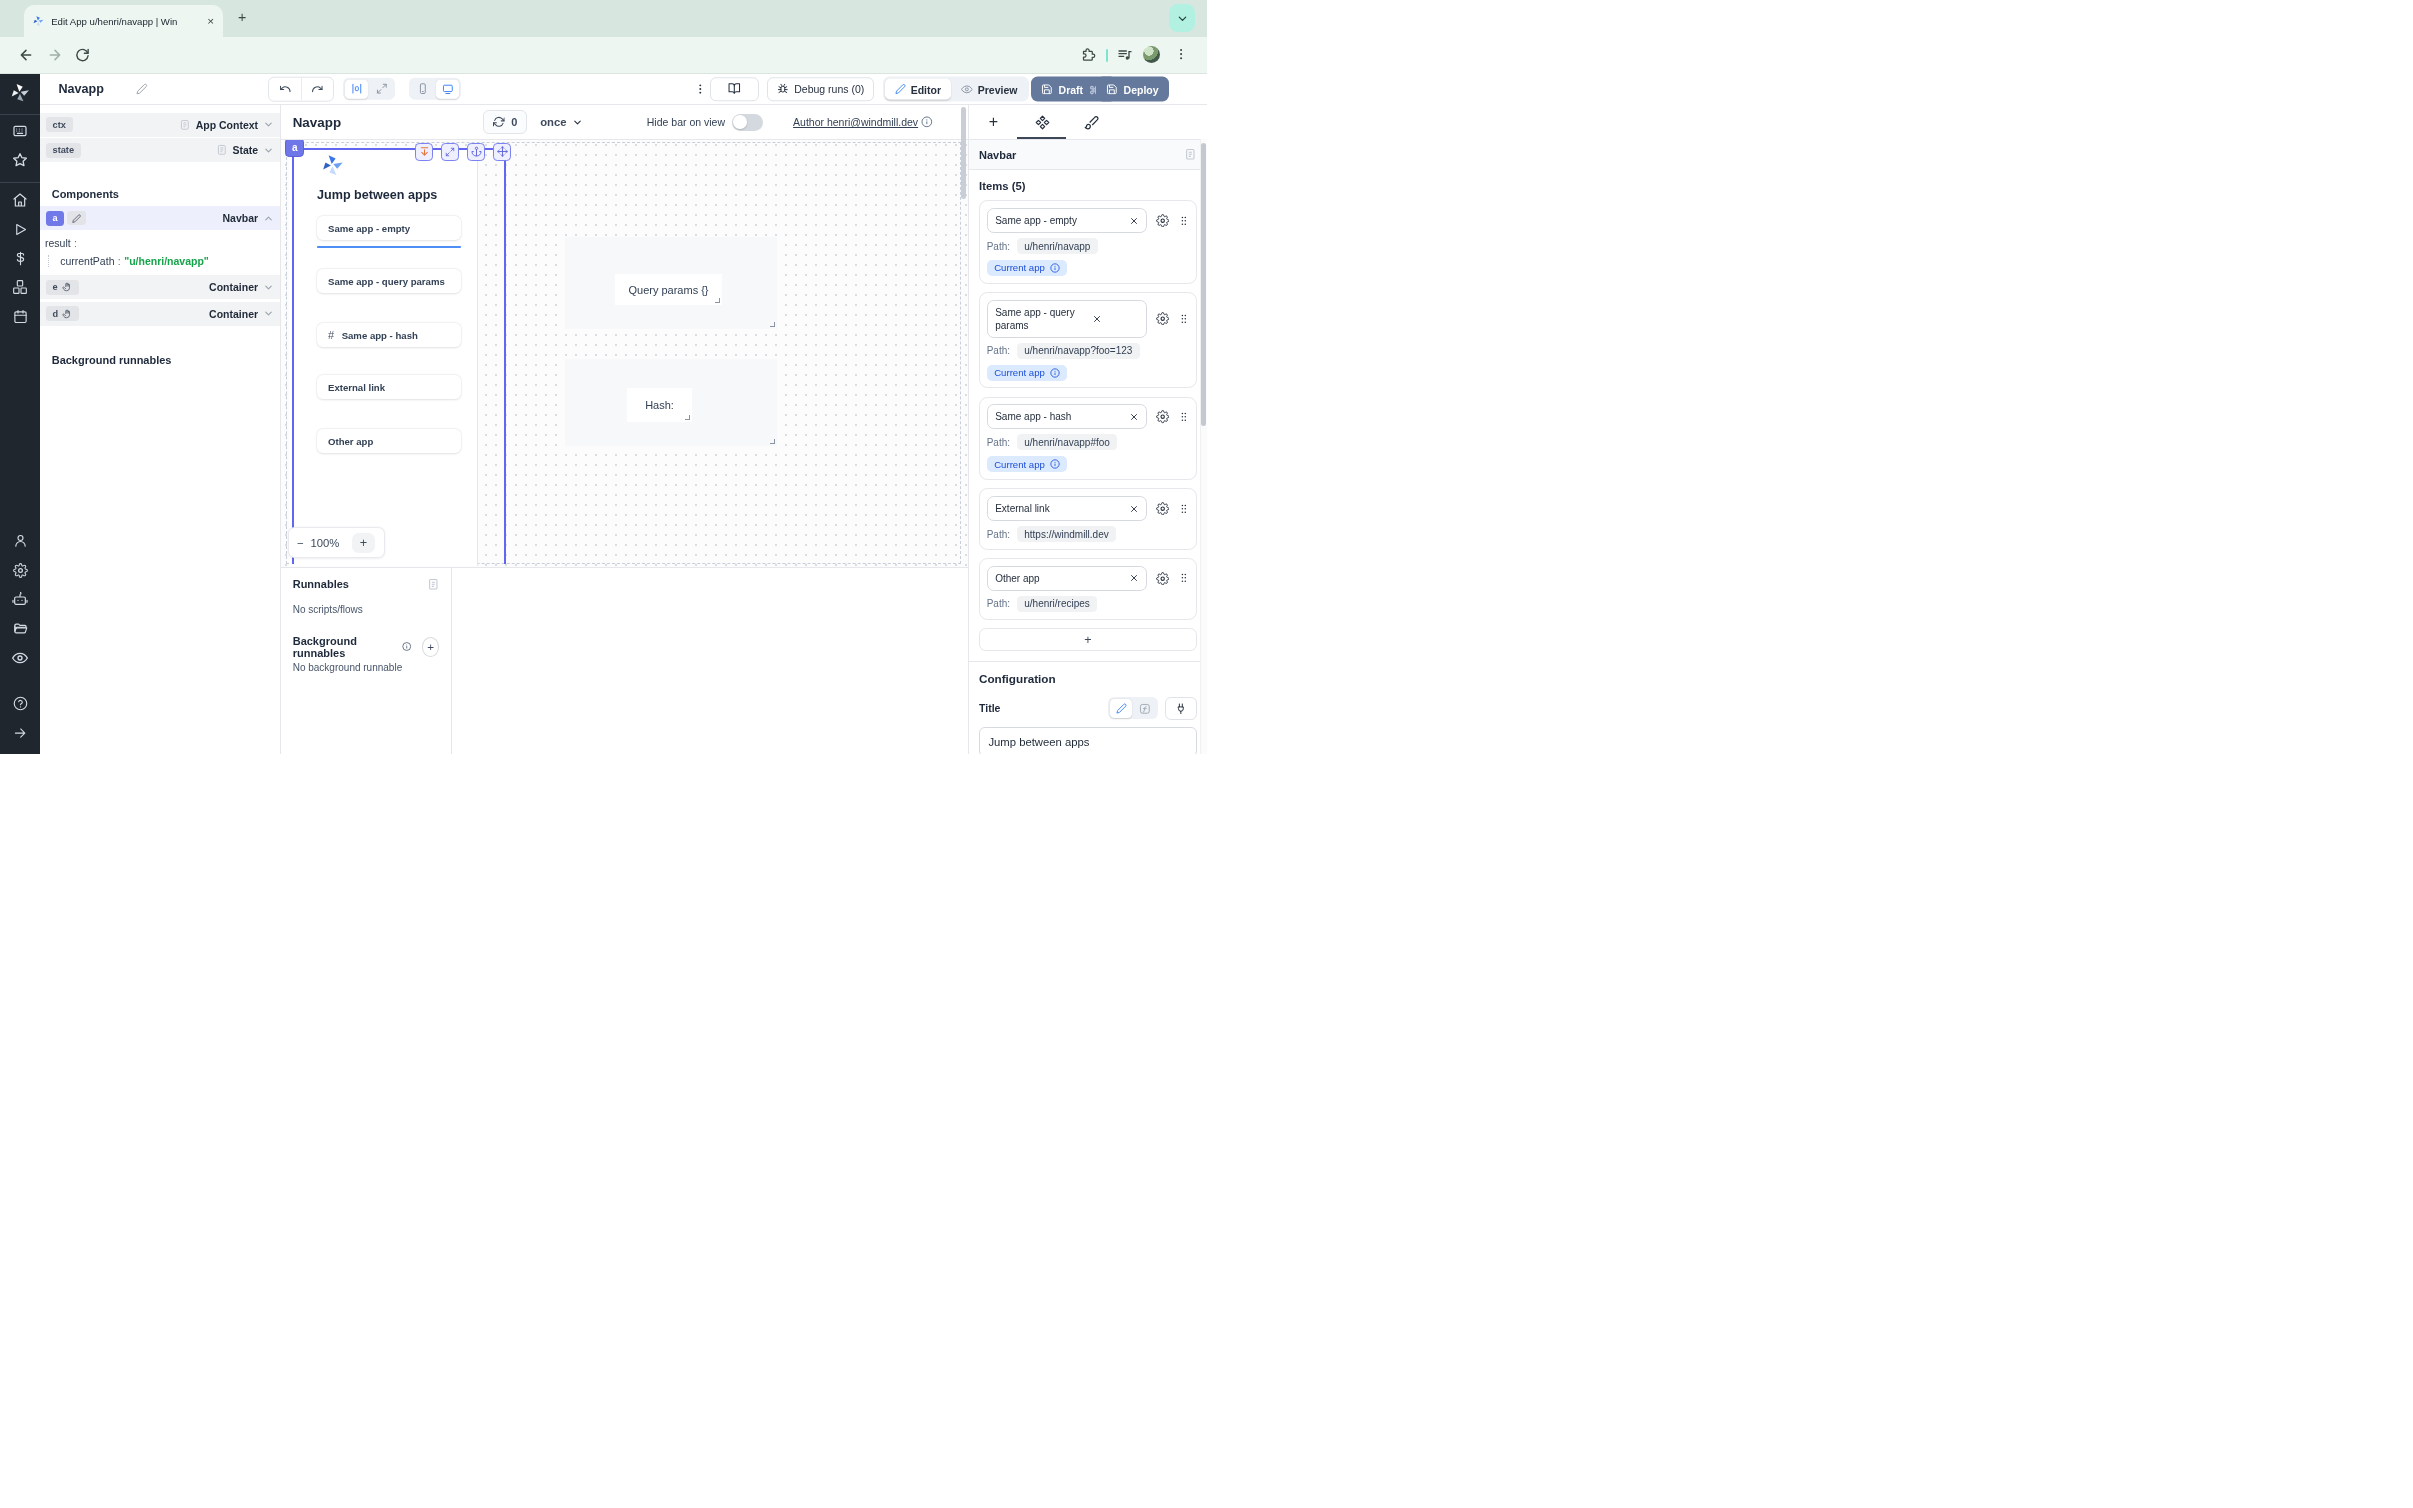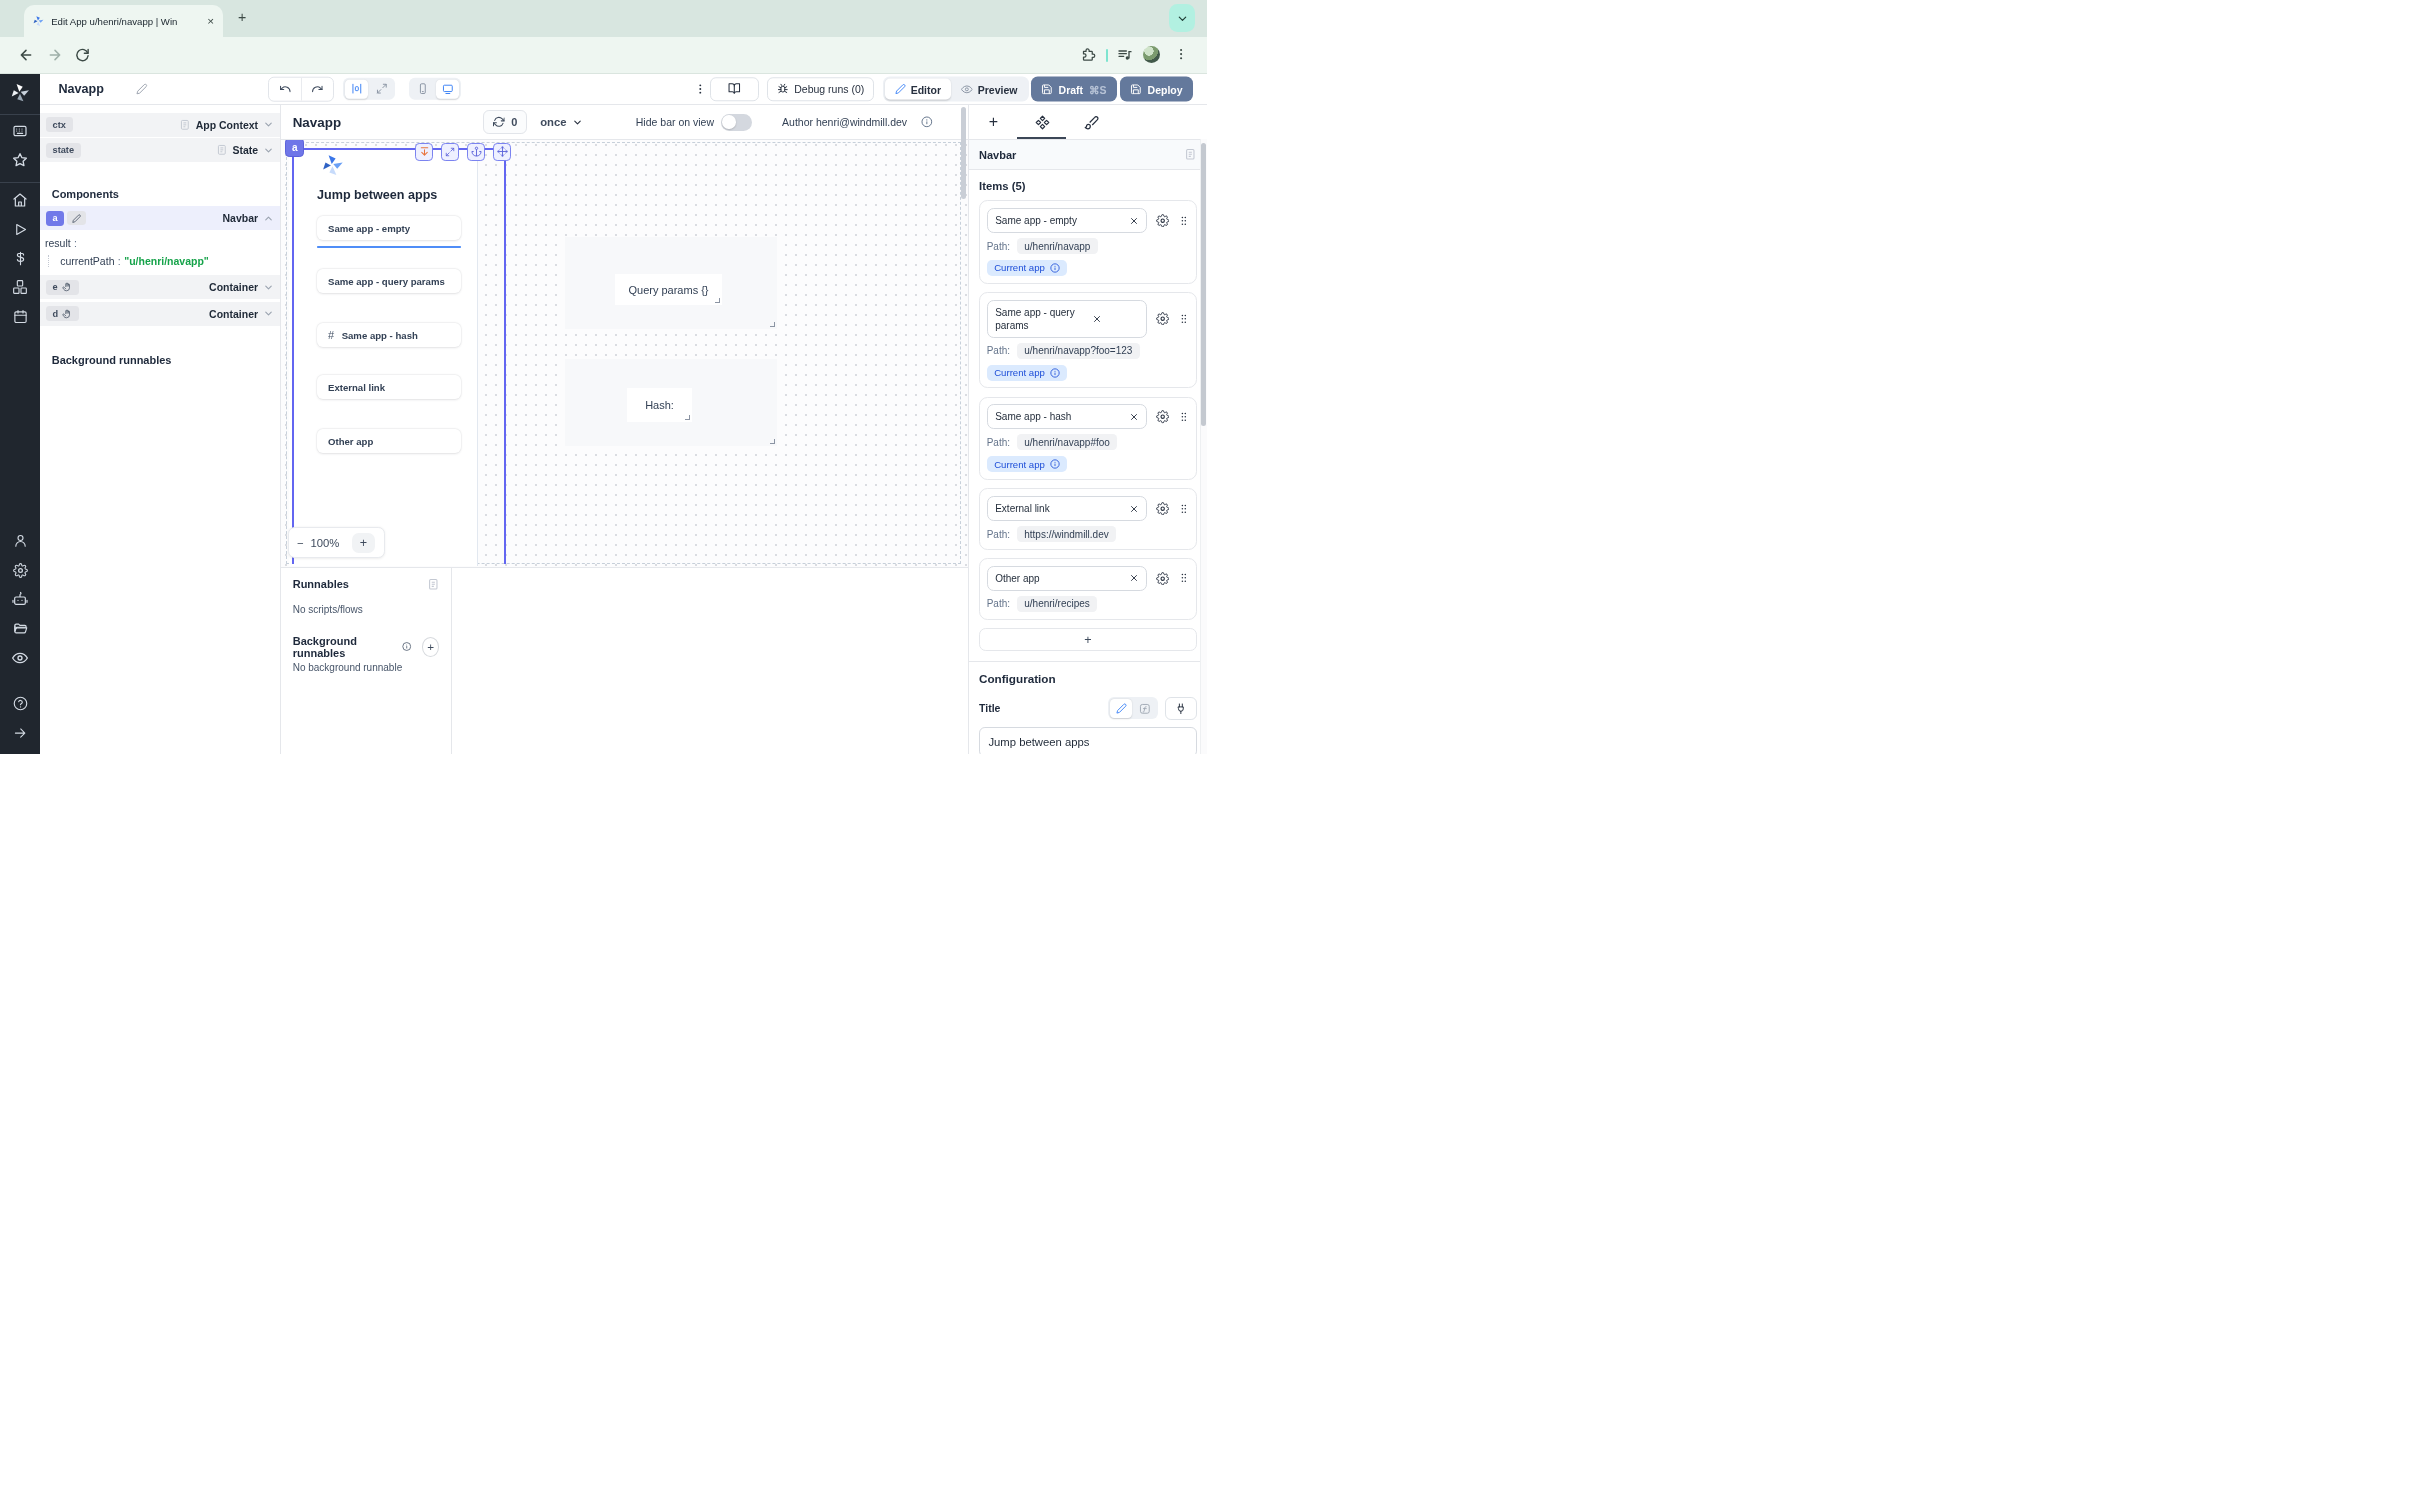--- a/index.html
+++ b/index.html
@@ -77,21 +77,21 @@
 
   
   .center { flex:1; display:flex; flex-direction:column; min-width:0; position:relative; }
   .canvheader { height:35px; border-bottom:0.8px solid #e5e7eb; display:flex; align-items:center; padding:0 11.7px; gap:8.4px; background:#fff; flex-shrink:0; }
   .cv-title { font-size:13.4px; font-weight:bold; color:#1e293b; margin-right:134px; }
   .refreshbtn { display:flex; align-items:center; gap:6.7px; border:0.8px solid #e2e5ea; border-radius:5.9px; height:23.5px; padding:0 8.4px; background:#fbfcfd; font-size:11px; font-weight:600; color:#3f4b5d; }
   .oncedd { display:flex; align-items:center; gap:5.9px; font-size:11.3px; font-weight:600; color:#3f4b5d; margin-left:5px; }
   .hidebar { margin-left:auto; display:flex; align-items:center; gap:6.7px; font-size:10.5px; color:#334155; }
   .toggle { width:31px; height:17px; border-radius:8.4px; background:#d4d8df; position:relative; }
   .toggle .knob { position:absolute; left:1.7px; top:1.7px; width:13.4px; height:13.4px; background:#fff; border-radius:50%; box-shadow:0 0.8px 1.7px rgba(0,0,0,.2); }
-  .author { display:flex; align-items:center; gap:14px; font-size:10.5px; color:#334155; margin-left:22px; margin-right:23.5px; }
+  .author { display:flex; align-items:center; gap:3px; font-size:10.5px; color:#334155; margin-left:22px; margin-right:23.5px;text-decoration:underline; }
 
   .canvas { height:427px; position:relative; flex-shrink:0; background:radial-gradient(circle, #dadce1 0.8px, transparent 1.1px) 0 0 / 10px 10px, #fcfcfd; overflow:hidden; }
   .dashrect { position:absolute; left:5px; top:1.7px; right:7.5px; height:422px; border:0.8px dashed #c7d0da; }
   .vline { position:absolute; width:1.7px; background:#6366f1; top:8.4px; height:416px; }
   .hline { position:absolute; height:1.7px; background:#6366f1; top:8.4px; left:11px; width:214px; }
   .abadge { position:absolute; left:4.2px; top:-1.7px; width:19px; height:19px; background:#6f76e8; border:0.8px solid #5b62da; border-radius:4.2px; color:#fff; font-size:10px; font-weight:bold; display:flex; align-items:center; justify-content:center; z-index:5; }
   .toolbtn { position:absolute; top:2.5px; width:18.4px; height:18.4px; background:#eef0ff; border:1.3px solid #7b83f0; border-radius:4.2px; display:flex; align-items:center; justify-content:center; z-index:4; }
   .navcol { position:absolute; left:7.5px; top:8.4px; width:189px; height:418px; background:#fff; border-right:0.8px solid #e2e8f0; }
   .navheading { position:absolute; left:36px; top:48px; font-size:12.6px; font-weight:bold; color:#1e293b; }
   .navcard { position:absolute; left:36px; width:144px; height:24px; background:#fff; border-radius:5.9px; box-shadow:0 0.8px 2.5px rgba(15,23,42,.1), 0 0 0 0.8px rgba(15,23,42,.03); display:flex; align-items:center; padding:0 11px; gap:7.5px; font-size:9.6px; font-weight:bold; color:#334155; }
@@ -558,21 +558,21 @@
             <span>Preview</span>
           </div>
         </div>
         <div class="ah slatebtn" style="left:991px">
           <svg width="11.7" height="11.7" viewBox="0 0 14 14">
               <use href="#i-save"></use>
             </svg>
           <span>Draft</span>
           <span class="kbd">⌘S</span>
         </div>
-        <div class="ah slatebtn" style="left:1080px">
+        <div class="ah slatebtn" style="left:1056px">
           <svg width="11.7" height="11.7" viewBox="0 0 14 14">
               <use href="#i-save"></use>
             </svg>
           <span>Deploy</span>
         </div>
       </div>
 
       <div class="body">
 
         <div class="outputs">

